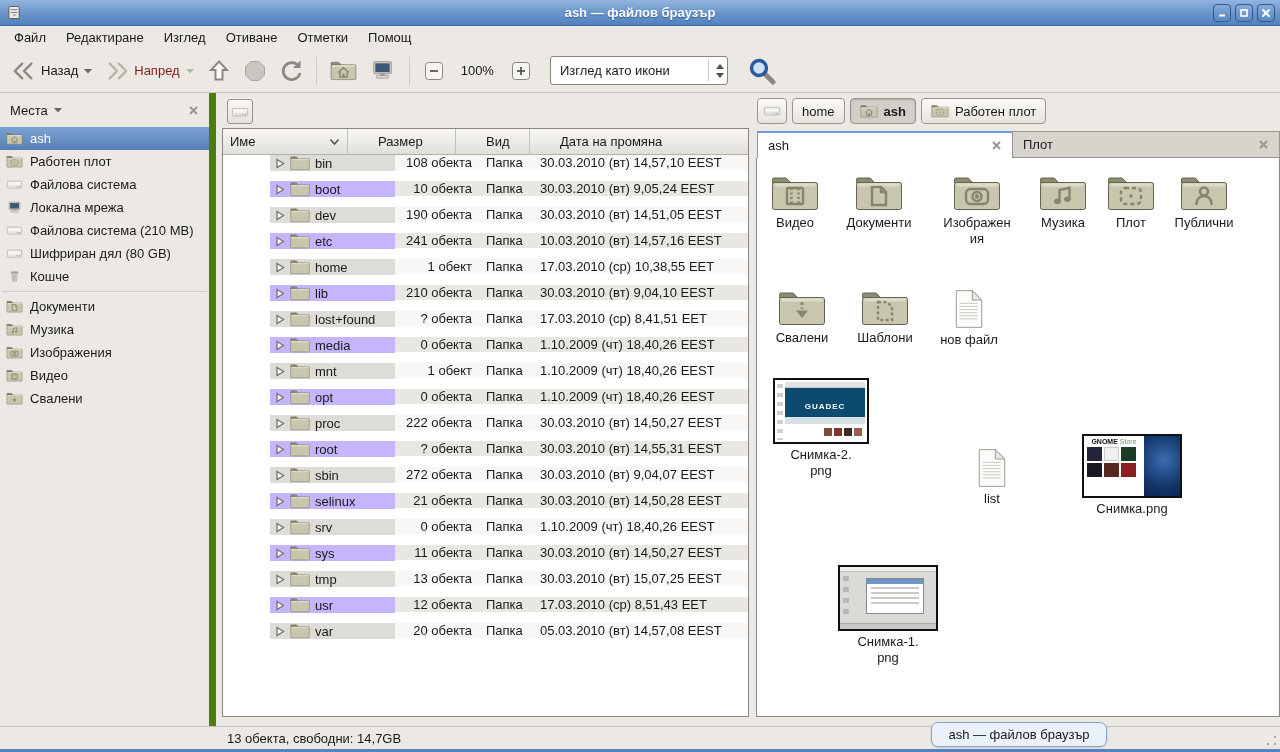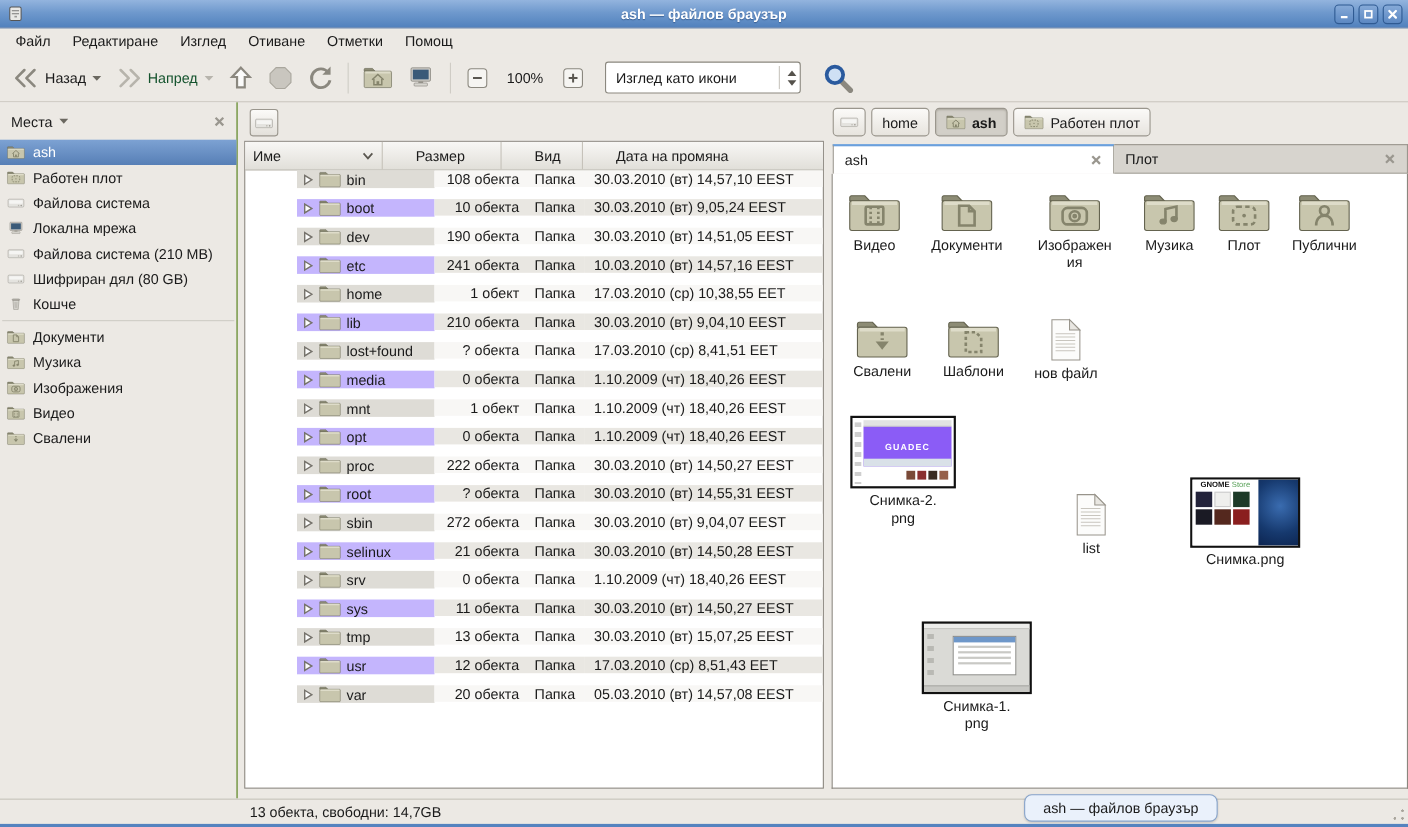--- a/index.html
+++ b/index.html
@@ -27,32 +27,32 @@
   #menubar { position:absolute; left:0; top:26px; width:1280px; height:23px;
     display:flex; align-items:center; padding-left:4px; background:#ece9e4; }
   .menu-item { padding:3px 10px; cursor:default; }
 
   
   #toolbar { position:absolute; left:0; top:49px; width:1280px; height:44px;
     display:flex; align-items:center; background:#ece9e4;
     border-bottom:1px solid #cbc7c0; padding-left:6px; }
   .tbtn { display:flex; align-items:center; gap:4px; padding:4px 6px; border-radius:3px; }
   .tbtn .lbl { padding:0 1px; }
-  .disabled .lbl { color:#14532d; }
+  .disabled .lbl { color:#7f1d1d; }
   .tsep { width:1px; height:28px; background:#cfccc5; margin:0 7px; }
   #zoom-level { margin:0 10px; }
   #view-combo { display:flex; align-items:center; height:29px; margin-left:12px;
     background:#fff; border:1px solid #8b887f; border-radius:3px; padding-left:9px; width:178px; }
   #view-combo .cv { flex:1; }
   #view-combo .csep { width:1px; height:21px; background:#c9c6bf; margin-right:4px; }
   #search-btn { margin-left:14px; }
 
   
   #sidebar { position:absolute; left:0; top:93px; width:216px; bottom:26px;
-    background:#ece9e4; border-right:1px solid #4d7c0f; }
+    background:#ece9e4; border-right:7px solid #4d7c0f; }
   #side-head { height:34px; display:flex; align-items:center; padding:0 10px; }
   #side-title { display:flex; align-items:center; gap:5px; }
   #side-close { margin-left:auto; }
   .side-item { height:23px; display:flex; align-items:center; gap:7px; padding-left:6px; }
   .side-item.sel { background:linear-gradient(#7da2d3,#577fb6); color:#fff; }
   .side-sep { height:1px; background:#cfccc5; margin:3px 2px; }
 
   
   #mid-rootbtn { position:absolute; left:227px; top:99px; width:26px; height:25px;
     background:linear-gradient(#fbfaf8,#e3e0da); border:1px solid #9a968d;
@@ -95,21 +95,21 @@
   .ivitem { position:absolute; text-align:center; }
   .ivitem .icn { display:flex; justify-content:center; }
   .ivitem .ilabel { margin-top:3px; white-space:pre-line; line-height:1.25; }
 
   
   .thumb { border:2px solid #111; background:#fff; margin:0 auto; overflow:hidden; }
   .thumb-guadec { width:96px; height:66px; padding:2px 2px 2px 10px; position:relative; }
   .tg-side { position:absolute; left:2px; top:4px; width:6px; height:56px;
     background:repeating-linear-gradient(#cfcfcf 0 4px,#fff 4px 9px); }
   .tg-top { height:6px; background:#e2e2e2; border-bottom:1px solid #c6c6c6; }
-  .tg-hero { height:36px; background:#8b5cf6; position:relative;
+  .tg-hero { height:36px; background:#0c4a6e; position:relative;
     display:flex; align-items:center; justify-content:center; }
   .tg-hero span { color:#fff; font-weight:bold; font-size:8px; letter-spacing:1px; }
   .tg-sky { position:absolute; left:0; bottom:0; width:100%; height:7px; background:#d9e1e8; }
   .tg-bot { height:16px; background:#fff; display:flex; align-items:center;
     justify-content:flex-end; gap:2px; padding-right:3px; }
   .tg-bot i { width:8px; height:8px; display:block; }
   .tg-bot i:nth-child(1){background:#7a4a38;} .tg-bot i:nth-child(2){background:#8a2f2f;}
   .tg-bot i:nth-child(3){background:#3a2c22;} .tg-bot i:nth-child(4){background:#96604a;}
 
   .thumb-store { width:100px; height:64px; display:flex; }

